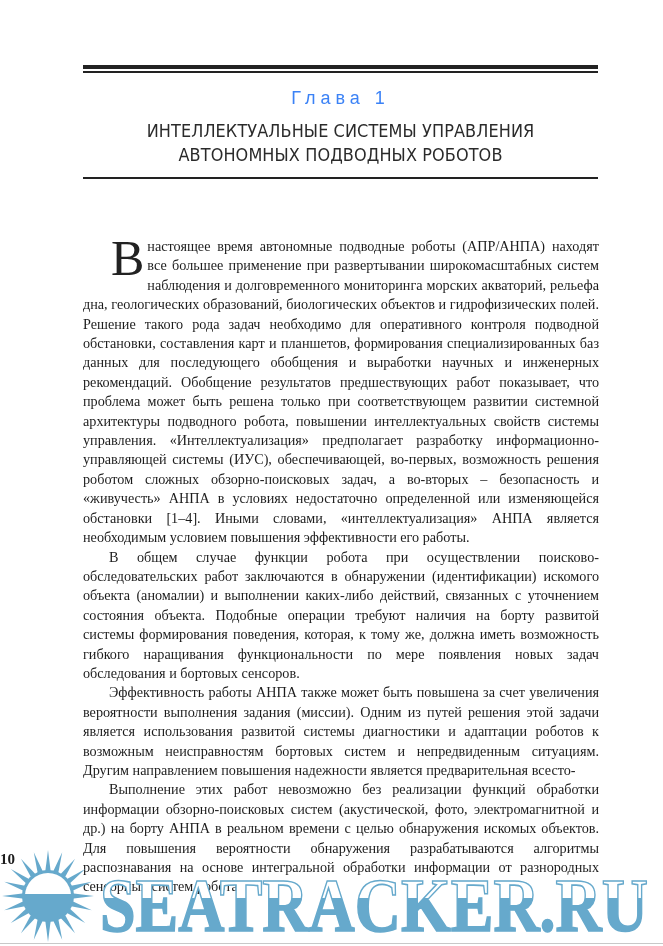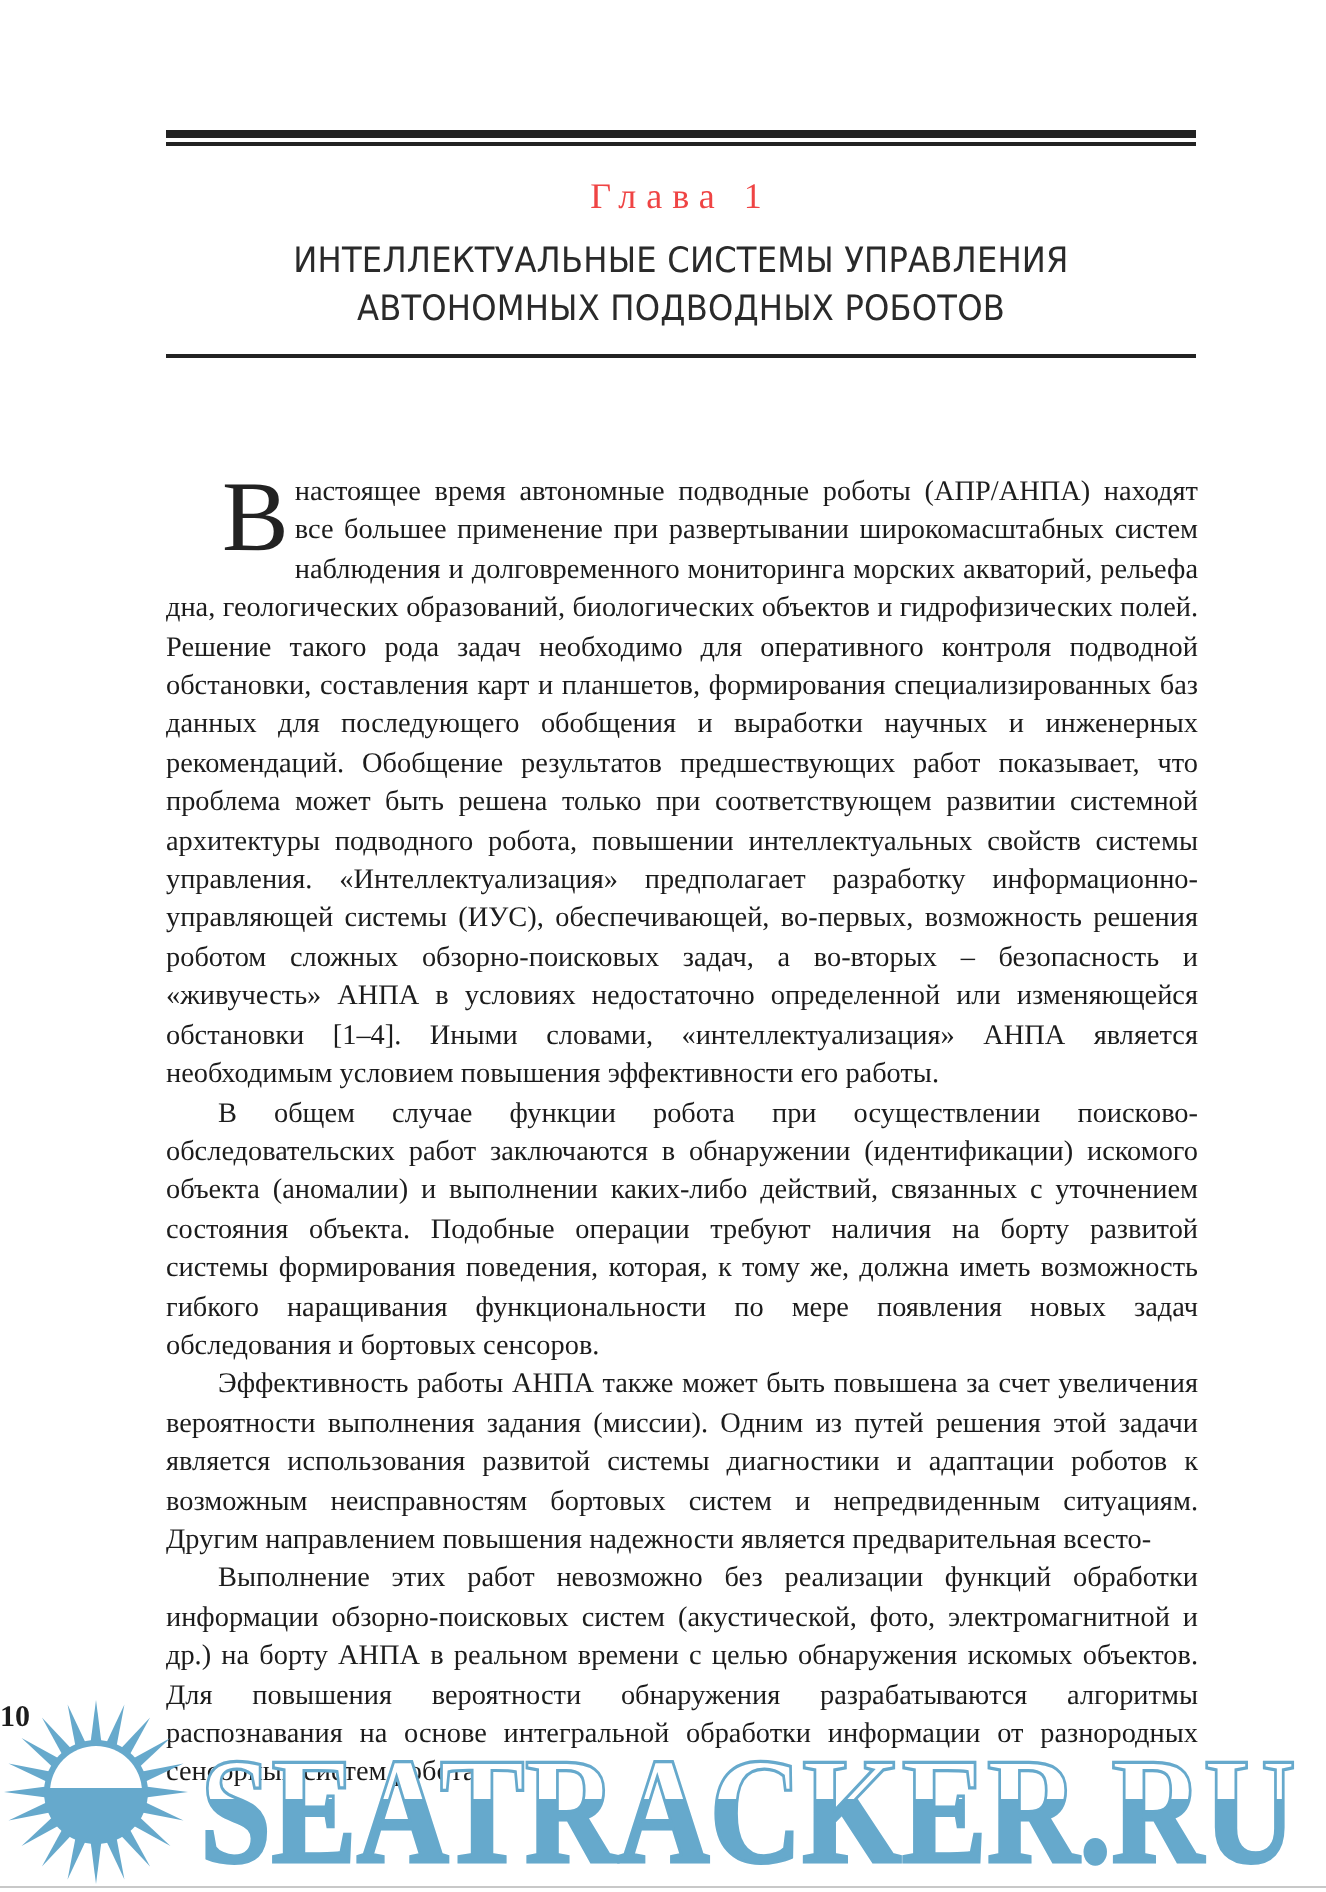--- a/index.html
+++ b/index.html
@@ -3,21 +3,21 @@
 <meta charset="utf-8">
 <style>
   html, body { margin: 0; padding: 0; background: #ffffff; }
   body { width: 663px; height: 946px; position: relative; overflow: hidden; font-family: "Liberation Serif", serif; color: #1c1c1c; }
   .page { position: absolute; left: 0; top: 0; width: 663px; height: 946px; }
 
   .rule-double { position: absolute; left: 83px; width: 515px; top: 65px; height: 8px; }
   .rule-double .thick { position: absolute; left: 0; right: 0; top: 0; height: 4px; background: #222; }
   .rule-double .thin { position: absolute; left: 0; right: 0; top: 6px; height: 1.5px; background: #222; }
 
-  .chapter-label { position: absolute; left: 83px; width: 515px; top: 88px; text-align: center; font-family: Liberation Serif, serif; font-size: 18px; letter-spacing: 5px; color: #ef4444; font-weight: 300; }
+  .chapter-label { position: absolute; left: 83px; width: 515px; top: 88px; text-align: center; font-family: Liberation Sans, sans-serif; font-size: 18px; letter-spacing: 5px; color: #3b82f6; font-weight: 300; }
   .chapter-title { position: absolute; left: 83px; width: 515px; top: 119px; text-align: center; font-family: "DejaVu Sans", sans-serif; font-size: 17.5px; line-height: 24px; color: #2a2a2a; letter-spacing: 0.1px; transform: scaleX(0.92); transform-origin: center top; }
 
   .rule-single { position: absolute; left: 83px; width: 515px; top: 177px; height: 1.5px; background: #222; }
 
   .body-text { position: absolute; left: 83px; width: 516px; top: 237px; font-size: 14.2px; line-height: 19.4px; text-align: justify; color: #1c1c1c; }
   .body-text p { margin: 0; text-indent: 26px; hyphens: manual; }
   .body-text p.first { text-indent: 0; }
   .dropcap { float: left; font-size: 50px; line-height: 38px; margin: 2px 3px 0 28px; color: #222; }
 
   .page-number { position: absolute; left: 0; width: 663px; top: 851px; text-align: left; font-size: 15px; font-weight: bold; color: #1c1c1c; }

